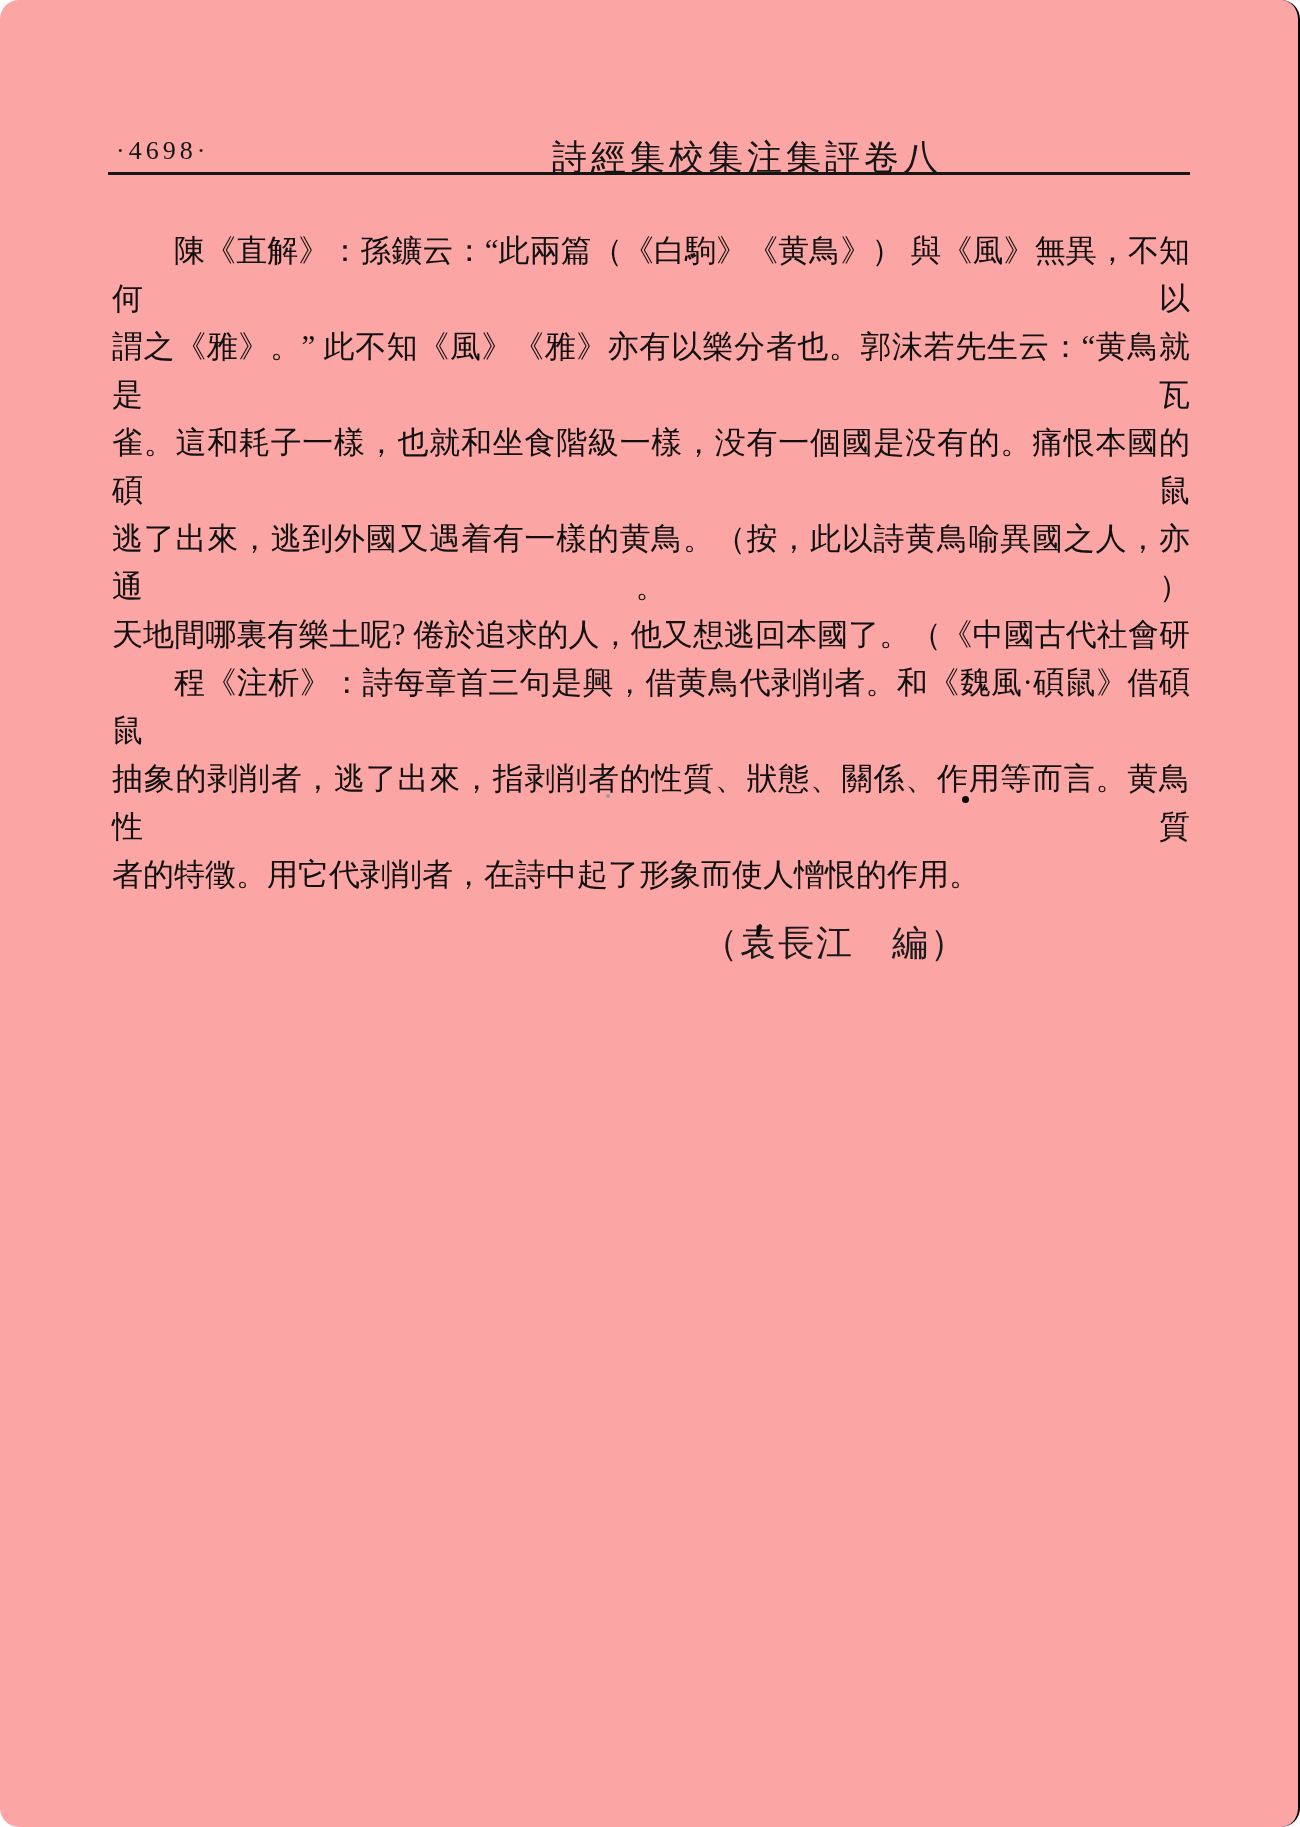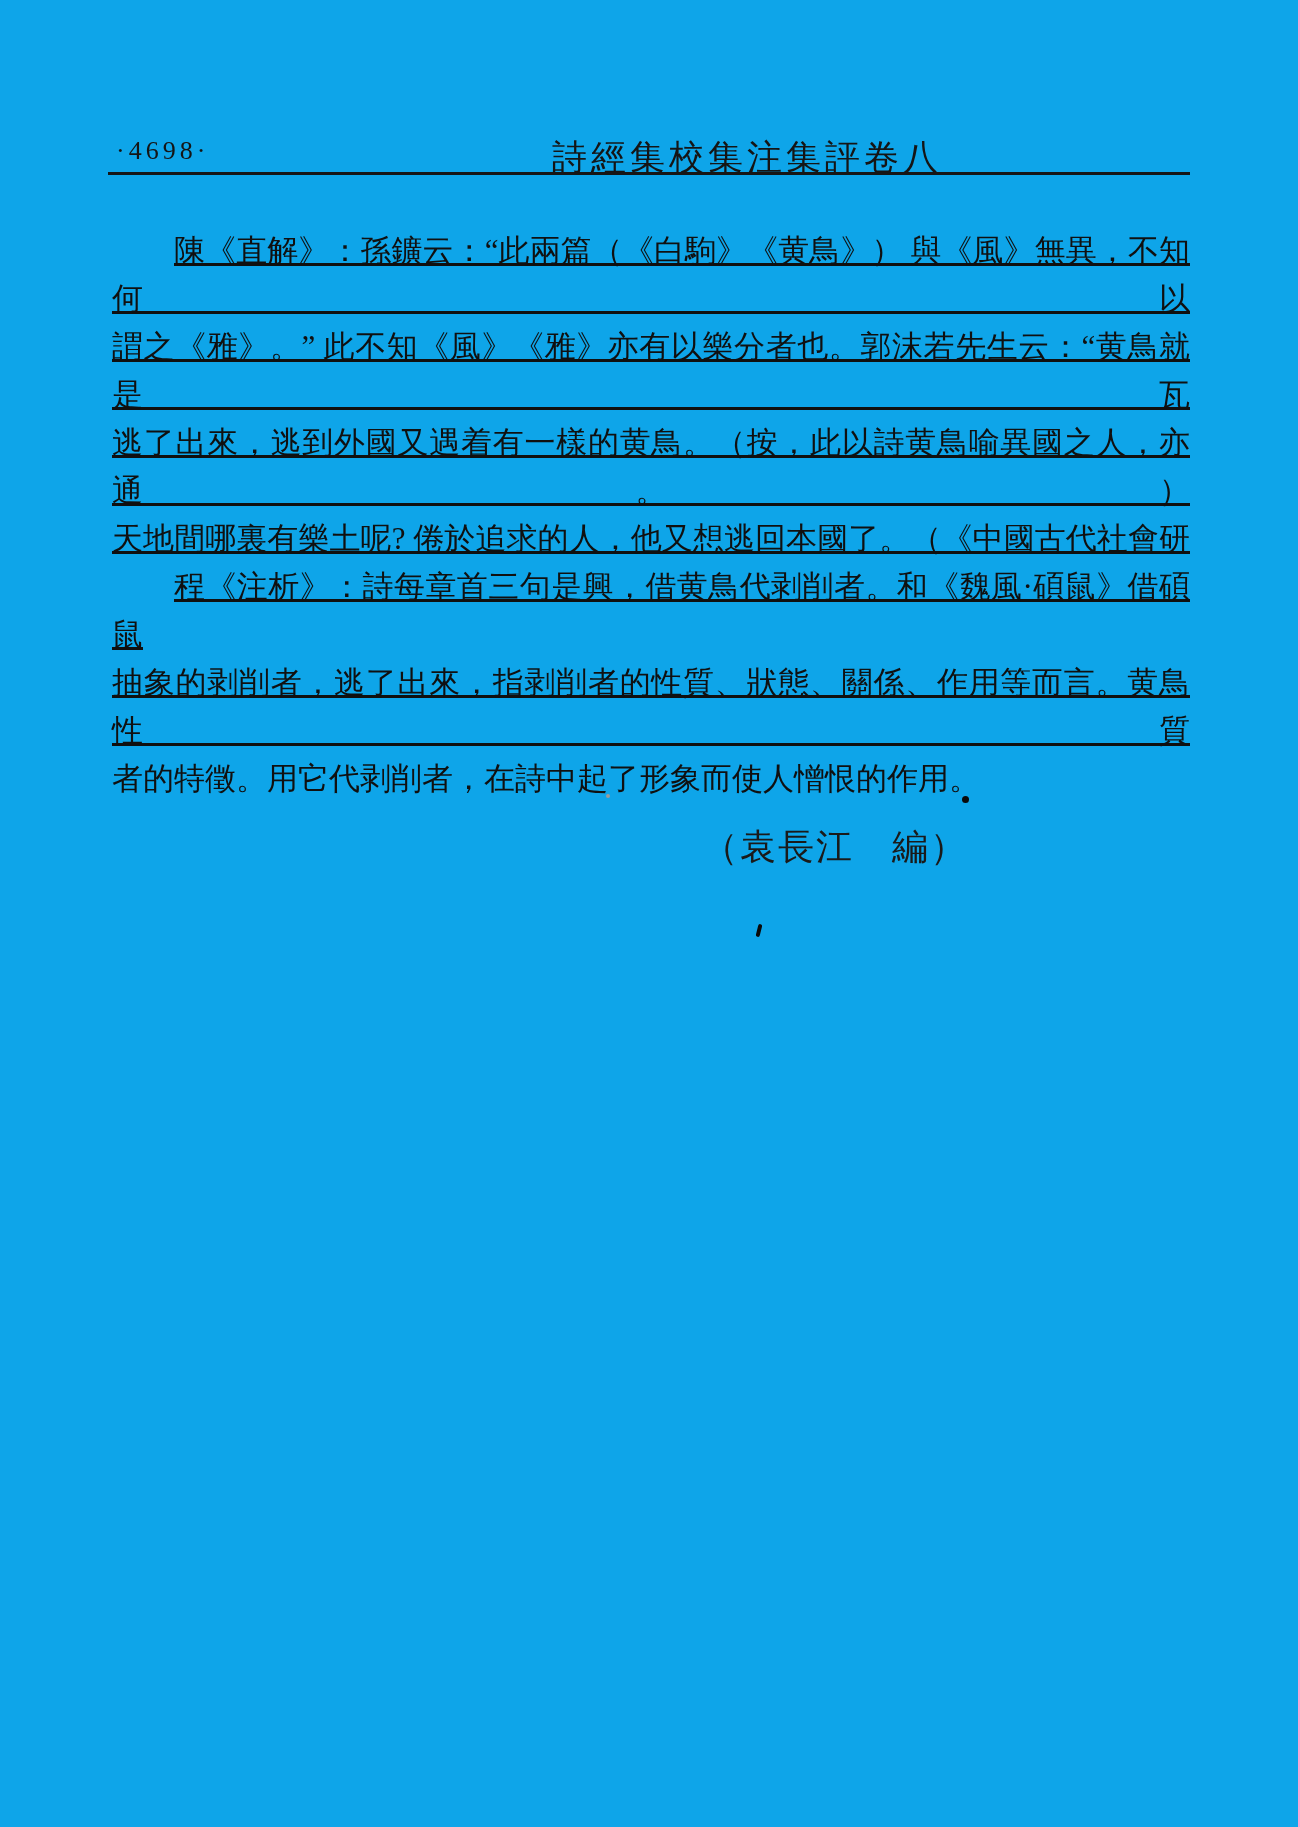--- a/index.html
+++ b/index.html
@@ -9,22 +9,23 @@
     width: 1300px;
     height: 1827px;
     position: relative;
     font-family: "Liberation Serif", "DejaVu Serif", serif;
     color: #111;
     overflow: hidden;
   }
   .page {
     position: absolute;
     inset: 0;
-    background: #0ea5e9;
-    border-right: 2px solid #f9a8d4;
+    background: #fca5a5;
+    border-right: 2px solid #000000;
+    border-radius: 19px;
   }
   .header {
     position: absolute;
     left: 112px;
     right: 110px;
     top: 128px;
     height: 42px;
   }
   .page-number {
     position: absolute;
@@ -59,21 +60,20 @@
     font-size: 31px;
     line-height: 48px;
     color: #101010;
   }
   .line {
     white-space: normal;
   }
   .j {
     text-align: justify;
     text-align-last: justify;
-    text-decoration: underline;
   }
   .indent {
     text-indent: 2em;
   }
   .attribution {
     margin-top: 20px;
     text-align: right;
     padding-right: 222px;
     font-size: 36px;
     letter-spacing: 2px;
@@ -116,20 +116,21 @@
   <div class="header">
     <span class="page-number">·4698·</span>
     <span class="page-title">詩經集校集注集評卷八</span>
   </div>
 
   <div class="header-rule"></div>
 
   <div class="content">
     <div class="line j indent">陳《直解》：孫鑛云：“此兩篇（《白駒》《黄鳥》） 與《風》無異，不知何以</div>
     <div class="line j">謂之《雅》。” 此不知《風》《雅》亦有以樂分者也。郭沫若先生云：“黄鳥就是瓦</div>
+    <div class="line j">雀。這和耗子一樣，也就和坐食階級一樣，没有一個國是没有的。痛恨本國的碩鼠</div>
     <div class="line j">逃了出來，逃到外國又遇着有一樣的黄鳥。（按，此以詩黄鳥喻異國之人，亦通。）</div>
     <div class="line j">天地間哪裏有樂土呢? 倦於追求的人，他又想逃回本國了。（《中國古代社會研</div>
 
     <div class="line j indent">程《注析》：詩每章首三句是興，借黄鳥代剥削者。和《魏風·碩鼠》借碩鼠</div>
     <div class="line j">抽象的剥削者，逃了出來，指剥削者的性質、狀態、關係、作用等而言。黄鳥性質</div>
     <div class="line">者的特徵。用它代剥削者，在詩中起了形象而使人憎恨的作用。</div>
 
     <div class="attribution">（袁長江　編）</div>
   </div>
 

